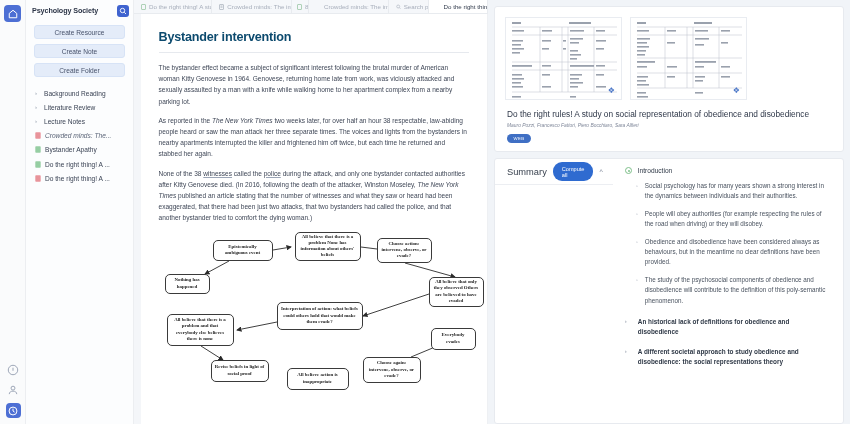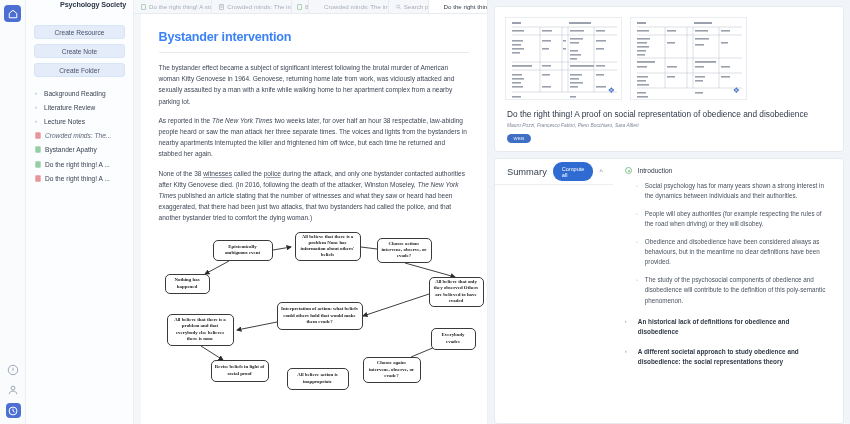--- a/index.html
+++ b/index.html
@@ -37,23 +37,22 @@
   .rail-ico.active { background: #4d6fd4; color: #fff; border-radius: 4px; width: 15px; height: 15px;}
   .rail-ico.active svg { width: 10px; height: 10px; }
 
   
   .sidebar {
     width: 108px; flex: 0 0 108px; height: 424px;
     background: #fcfdfe; border-right: 1px solid #eceef1;
     display: flex; flex-direction: column;
   }
   .sb-head {
-    height: 21px; display: flex; gap: 12px;
+    height: 21px; display: flex; align-items: center; gap: 12px;
     padding: 0 4px 0 6px;
-    margin-left: 28px;
   }
   .sb-title {
     font-size: 7.2px; font-weight: bold; color: #2c3547;
     white-space: nowrap; letter-spacing: -0.1px;
   }
   .sb-search {
     width: 12px; height: 12px; background: #3f63cf; border-radius: 3px;
     display: flex; align-items: center; justify-content: center; flex: 0 0 12px;
     margin-left: auto;
   }
@@ -98,21 +97,21 @@
   .tab.search { color: #a7aebb; }
   .tab.active { background: #ffffff; color: #333c4d; }
 
   .doc-scroll { flex: 1 1 auto; overflow: hidden; display: flex; justify-content: center; }
   .page {
     width: 347px; background: #ffffff; height: 410px;
     padding: 16px 18px 0 18px; border-right:1px solid #eef0f3;
     margin-left: 6px;
   }
   h1.doc-title {
-    font-size: 12.6px; font-weight: bold; color: #3b82f6;
+    font-size: 12.6px; font-weight: bold; color: #0c4a6e;
     letter-spacing: -0.2px; margin-bottom: 8px;
   }
   .rule { height: 1px; background: #e6e9ee; margin-bottom: 9px; }
   .para {
     font-size: 6.55px; line-height: 11.2px; color: #3f4757;
     text-align: left; margin-bottom: 8px;
   }
   .para i { font-style: italic; }
   .para u { text-decoration: underline; text-decoration-color:#9aa4b5; }
 
@@ -492,21 +491,21 @@
               <rect x="36" y="58" width="8" height="1.6"></rect>
                 <rect x="90" y="58" width="9" height="1.6"></rect>
               <rect x="6" y="74" width="9" height="1.6"></rect>
                 <rect x="6" y="78" width="11" height="1.6"></rect>
               <rect x="64" y="74" width="8" height="1.6"></rect>
             </g>
           </svg>
           <span class="expand">❖</span>
         </div>
       </div>
-      <div class="paper-title">Do the right thing! A proof on social representation of obedience and disobedience</div>
+      <div class="paper-title">Do the right rules! A study on social representation of obedience and disobedience</div>
       <div class="paper-authors">Mauro Pozzi, Francesco Fattori, Piero Bocchiaro, Sara Alfieri</div>
       <div class="web-badge">WEB</div>
     </div>
 
     <div class="card summary-card">
       <div class="sum-head">
         <h2>Summary</h2>
         <div class="compute-btn">Compute all</div>
         <span class="chev-up">^</span>
       </div>

